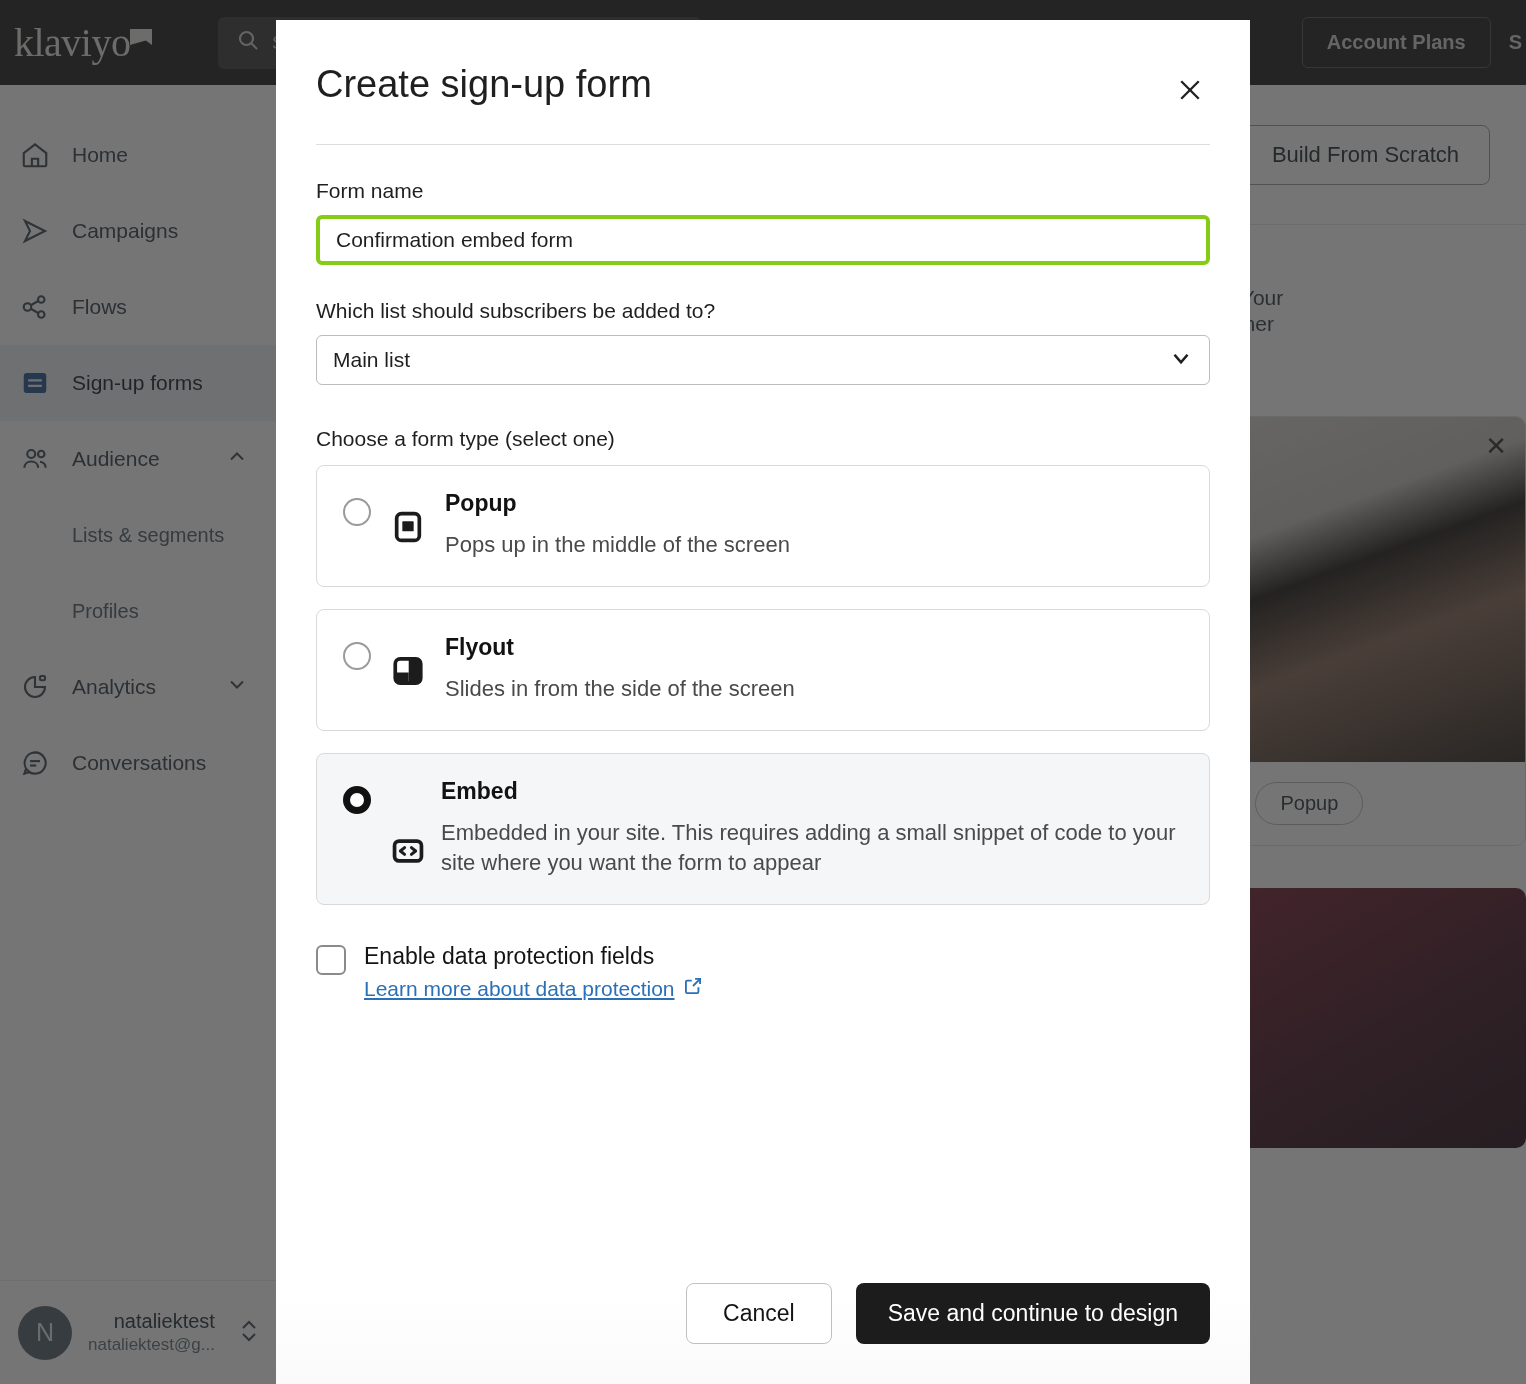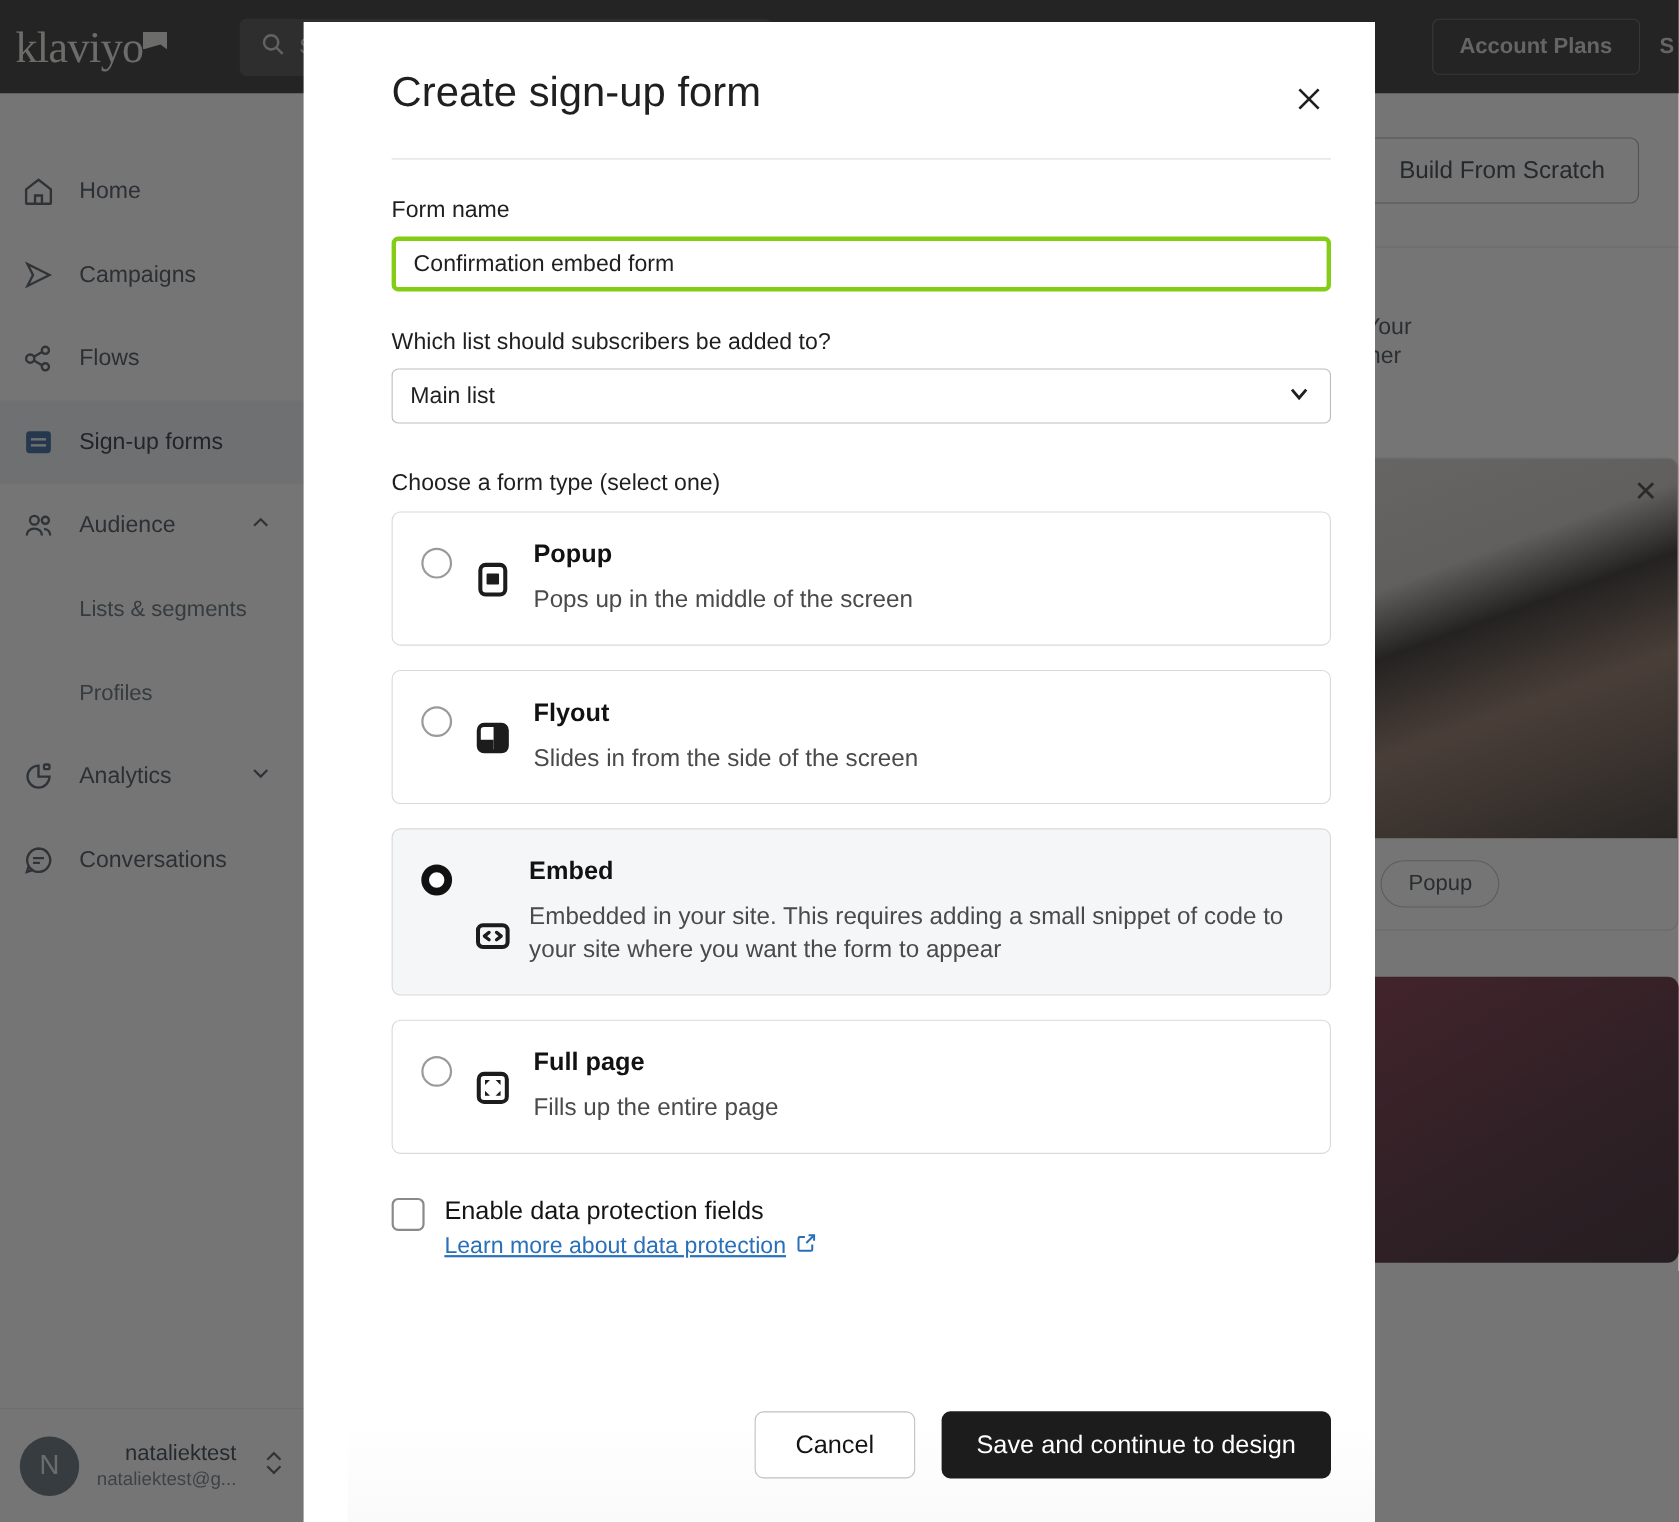--- a/index.html
+++ b/index.html
@@ -62,21 +62,21 @@
     margin-right: 18px;
   }
   .topbar-right .tail { color: #d4d4d4; font-size: 20px; font-weight: bold; padding-right: 4px;}
 
   
   .sidebar {
     position: absolute; top: 85px; left: 0;
     width: 278px; height: 1299px;
     background: #ffffff;
     border-right: 1px solid #e3e3e3;
-    padding-top: 51px;
+    padding-top: 32px;
   }
   .nav-item {
     height: 76px; display: flex; align-items: center;
     padding-left: 20px; color: #3f4b54; font-size: 21px;
     position: relative;
   }
   .nav-item .ico { width: 52px; display: flex; align-items: center; }
   .nav-item.active { background: #eef1f4; color: #1f2a33; }
   .nav-item.active .ico svg { color: #2f5f96; }
   .nav-sub {
@@ -161,21 +161,21 @@
     z-index: 50;
   }
 
   
   #modal {
     position: absolute;
     left: 276px; top: 20px;
     width: 974px; height: 1364px;
     background: #ffffff;
     z-index: 60;
-    display: flex; flex-direction: column; padding-left: 40px;
+    display: flex; flex-direction: column;
   }
   .modal-head {
     padding: 44px 40px 0 40px;
     display: flex; align-items: flex-start; justify-content: space-between;
   }
   .modal-title {
     font-size: 38px; color: #1f1f1f; font-weight: normal;
     line-height: 1.1; margin: 0;
   }
   .close-x {
@@ -513,36 +513,20 @@
             <polyline points="14.4 9.6 17.4 12 14.4 14.4" fill="none" stroke="#1c1c1c" stroke-width="2.1" stroke-linecap="round" stroke-linejoin="round"></polyline>
           </svg>
       </span>
       <span class="opt-text">
         <span class="opt-title" style="display:block">Embed</span>
         <span class="opt-desc" style="display:block">Embedded in your site. This requires adding a small snippet of code to your site where you want the form to appear</span>
       </span>
     </div>
 
     
-    <div class="opt-card">
-      <span class="radio"></span>
-      <span class="opt-icon">
-        <svg width="34" height="34" viewBox="0 0 24 24">
-            <rect x="3" y="3" width="18" height="18" rx="3.4" fill="none" stroke="#1c1c1c" stroke-width="2.6"></rect>
-            <path d="M7 7h3.2L7 10.2z" fill="#1c1c1c"></path>
-            <path d="M17 7h-3.2L17 10.2z" fill="#1c1c1c"></path>
-            <path d="M7 17h3.2L7 13.8z" fill="#1c1c1c"></path>
-            <path d="M17 17h-3.2L17 13.8z" fill="#1c1c1c"></path>
-          </svg>
-      </span>
-      <span class="opt-text">
-        <span class="opt-title" style="display:block">Full page</span>
-        <span class="opt-desc" style="display:block">Fills up the entire page</span>
-      </span>
-    </div>
 
     <div class="dp-row">
       <span class="dp-box"></span>
       <span class="dp-text">
         <span class="dp-label" style="display:block">Enable data protection fields</span>
         <a class="dp-link" href="#">
           <span>Learn more about data protection</span>
           <span>
             <svg width="20" height="20" viewBox="0 0 24 24" fill="none" stroke="#2a70b8" stroke-width="2.2">
                 <path d="M14.5 3.5H20.5V9.5"></path>

